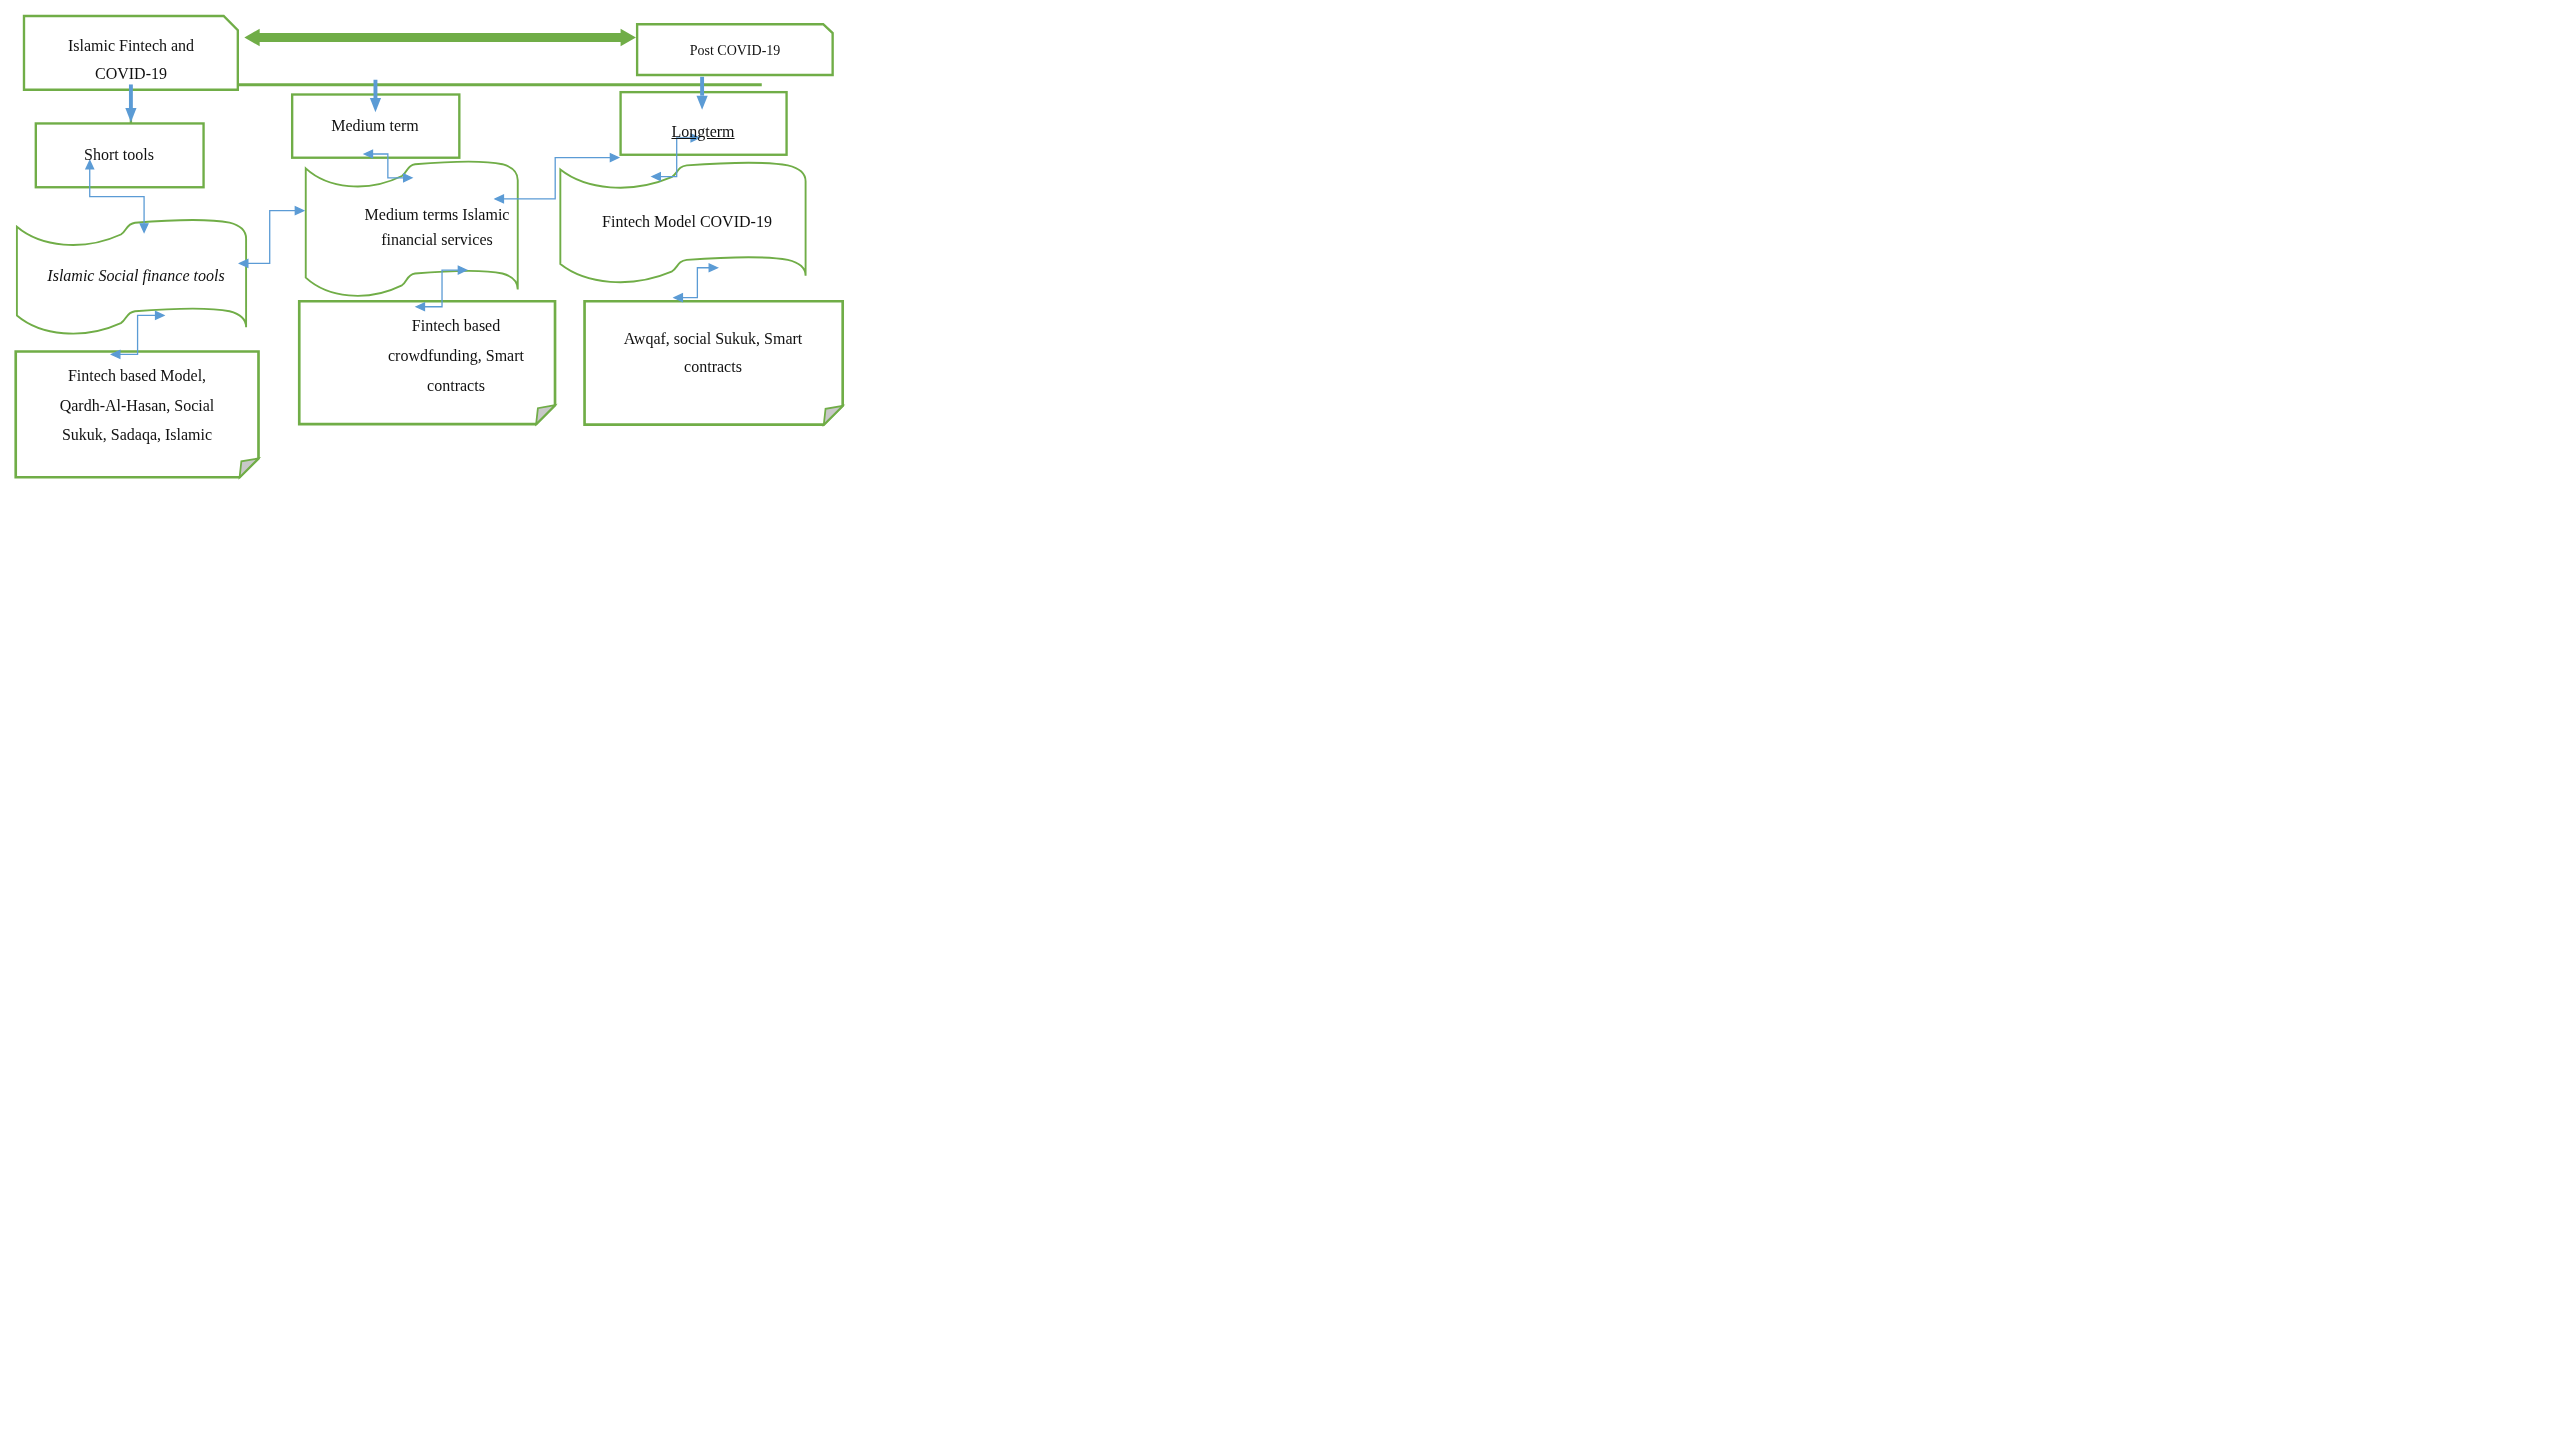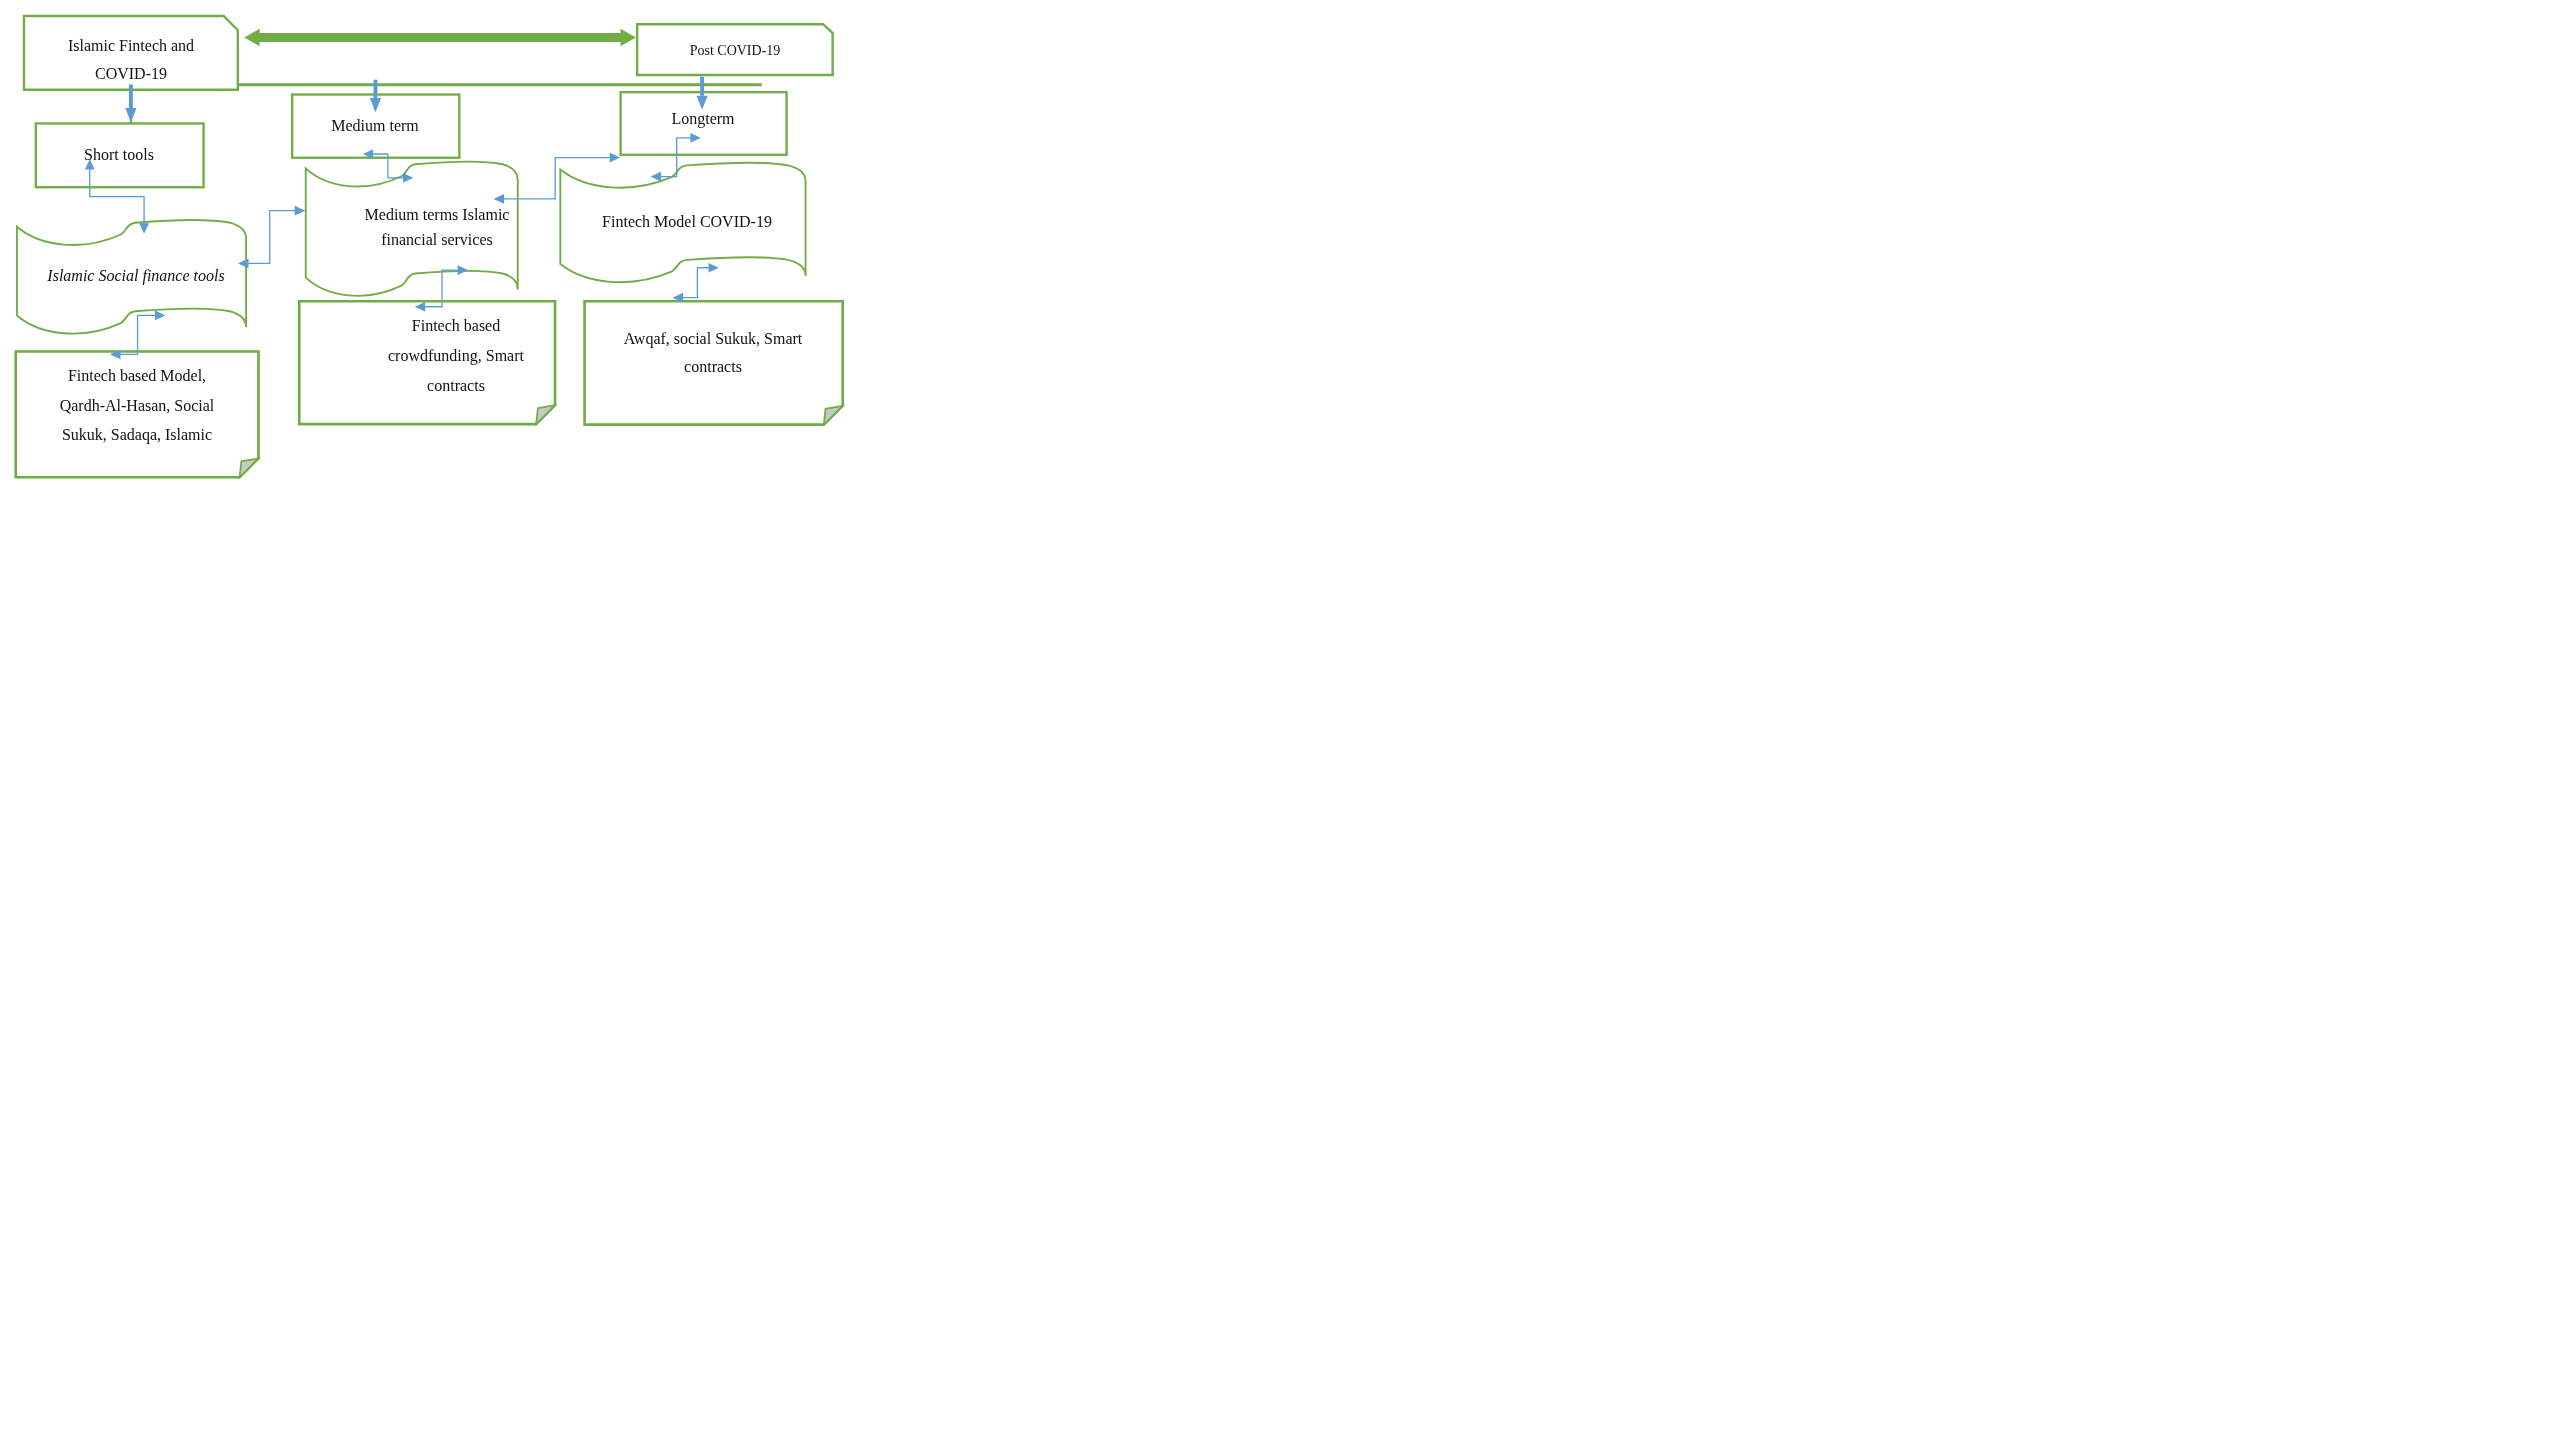--- a/index.html
+++ b/index.html
@@ -190,21 +190,21 @@
     <span class="ln">Islamic Fintech and</span>
     <span class="ln">COVID-19</span>
   </div>
 
   <div class="label fs27" style="left:735px;top:51px;">Post COVID-19</div>
 
   <div class="label" style="left:119px;top:155px;">Short tools</div>
 
   <div class="label" style="left:375px;top:126px;">Medium term</div>
 
-  <div class="label" style="left:703px;top:119px;">Longterm</div>
+  <div class="label" style="left:703px;top:132px;text-decoration:underline;">Longterm</div>
 
   <div class="label" style="left:136px;top:276px;font-style:italic;">Islamic Social finance tools</div>
 
   <div class="label lh43" style="left:415px;top:227px;margin-left:22px;">
     <span class="ln">Medium terms Islamic</span>
     <span class="ln">financial services</span>
   </div>
 
   <div class="label" style="left:687px;top:222px;">Fintech Model COVID-19</div>
 

